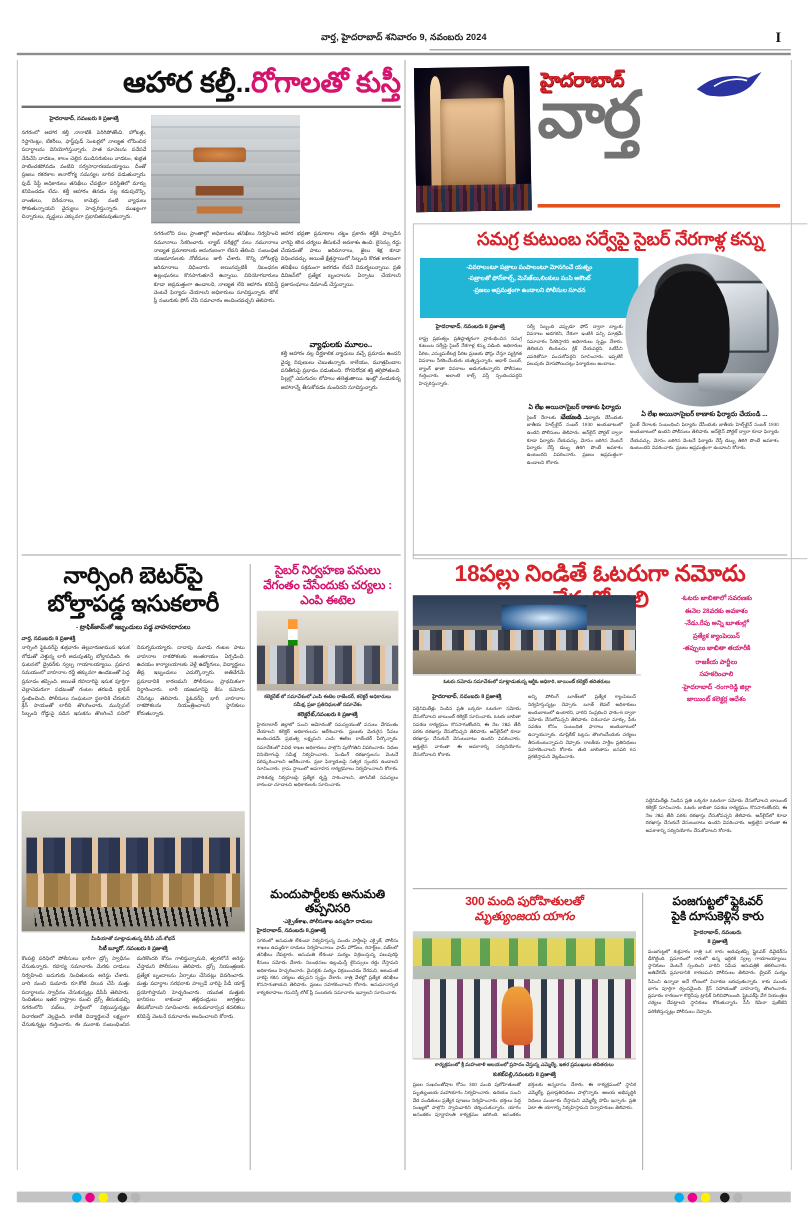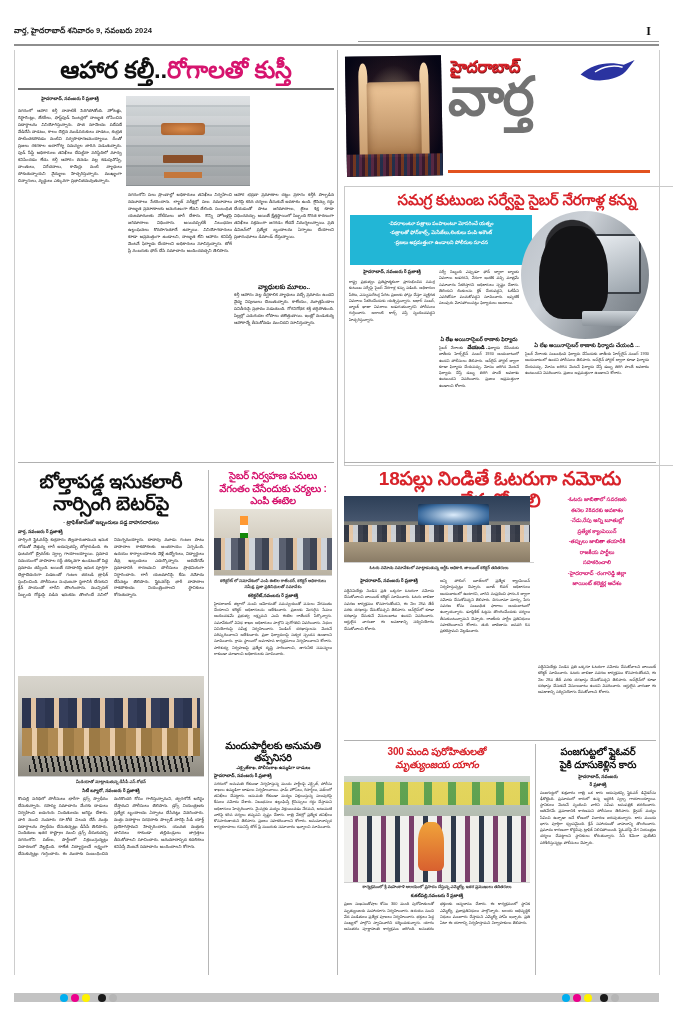--- a/index.html
+++ b/index.html
@@ -19,20 +19,21 @@
     margin: 0 auto;
   }
 
   
   .dateline-row {
     position: absolute;
     left: 14px;
     top: 26px;
     width: 645px;
     height: 18px;
+    text-align: center;
   }
   .dateline-text {
     font-size: 7.6px;
     font-weight: bold;
     color: #1b1b1b;
     letter-spacing: 0.1px;
     white-space: nowrap;
   }
   .page-folio {
     position: absolute;
@@ -78,21 +79,21 @@
   }
 
   
   .hl {
     font-weight: bold;
     color: #111111;
     text-align: center;
     line-height: 1.18;
     letter-spacing: -0.2px;
   }
-  .hl-xl { font-size: 24px; }
+  .hl-xl { font-size: 24px; text-align: right; }
   .hl-lg { font-size: 19px; }
   .hl-md { font-size: 15px; }
   .hl-sm { font-size: 10px; }
   .hl-xs { font-size: 10px; }
   .accent-pink { color: #d6146e; }
   .accent-red  { color: #d8232a; }
 
   
   .btxt {
     font-size: 4.3px;
@@ -440,22 +441,22 @@
     <div class="btxt tiny" style="position:absolute; left:94px; top:158px; width:80px; height:106px;">సైబర్ నేరాలకు సంబంధించి ఫిర్యాదు చేసేందుకు జాతీయ హెల్ప్‌లైన్ నంబర్ 1930 అందుబాటులో ఉందని పోలీసులు తెలిపారు. ఆన్‌లైన్ పోర్టల్ ద్వారా కూడా ఫిర్యాదు చేయవచ్చు. మోసం జరిగిన వెంటనే ఫిర్యాదు చేస్తే డబ్బు తిరిగి పొందే అవకాశం ఉంటుందని వివరించారు. ప్రజలు అప్రమత్తంగా ఉండాలని కోరారు.</div>
 
     <div class="subhead" style="position:absolute; left:180px; top:152px; width:124px; font-size:5.4px;">ఏ లేఖ అయినా/సైబర్ ఠాణాకు ఫిర్యాదు చేయండి ...</div>
 
     <div class="btxt tiny" style="position:absolute; left:180px; top:164px; width:124px; height:100px;">సైబర్ నేరాలకు సంబంధించి ఫిర్యాదు చేసేందుకు జాతీయ హెల్ప్‌లైన్ నంబర్ 1930 అందుబాటులో ఉందని పోలీసులు తెలిపారు. ఆన్‌లైన్ పోర్టల్ ద్వారా కూడా ఫిర్యాదు చేయవచ్చు. మోసం జరిగిన వెంటనే ఫిర్యాదు చేస్తే డబ్బు తిరిగి పొందే అవకాశం ఉంటుందని వివరించారు. ప్రజలు అప్రమత్తంగా ఉండాలని కోరారు.</div>
   </div>
 
   <div class="hrule" style="left:344px; top:462px; width:312px;"></div>
 
   <div style="position:absolute; left:18px; top:470px; width:186px; height:200px;">
+    <div class="hl hl-lg">నార్సింగి బెటర్‌పై</div>
     <div class="hl hl-lg" style="margin-top:1px;">బోల్తాపడ్డ ఇసుకలారీ</div>
-    <div class="hl hl-lg">నార్సింగి బెటర్‌పై</div>
     <div class="kicker" style="margin-top:3px;">- ట్రాఫిక్‌జామ్‌తో ఇబ్బందులు పడ్డ వాహనదారులు</div>
     <div class="byline" style="text-align:left; margin-top:2px;">వార్త, నవంబరు 8 ప్రజాశక్తి</div>
     <div class="btxt" style="margin-top:1px; height:132px; column-count:2; column-gap:6px;">నార్సింగి ఫ్లైఓవర్‌పై శుక్రవారం తెల్లవారుజామున ఇసుక లోడుతో వెళ్తున్న లారీ అదుపుతప్పి బోల్తాపడింది. ఈ ఘటనలో డ్రైవర్‌కు స్వల్ప గాయాలయ్యాయి. ప్రమాద సమయంలో వాహనాల రద్దీ తక్కువగా ఉండటంతో పెద్ద ప్రమాదం తప్పింది. అయితే రహదారిపై ఇసుక పూర్తిగా చెల్లాచెదురుగా పడటంతో గంటల తరబడి ట్రాఫిక్ స్తంభించింది. పోలీసులు సంఘటనా స్థలానికి చేరుకుని క్రేన్ సాయంతో లారీని తొలగించారు. మున్సిపల్ సిబ్బంది రోడ్డుపై పడిన ఇసుకను తొలగించే పనిలో నిమగ్నమయ్యారు. దాదాపు మూడు గంటల పాటు వాహనాల రాకపోకలకు అంతరాయం ఏర్పడింది. ఉదయం కార్యాలయాలకు వెళ్లే ఉద్యోగులు, విద్యార్థులు తీవ్ర ఇబ్బందులు ఎదుర్కొన్నారు. అతివేగమే ప్రమాదానికి కారణమని పోలీసులు ప్రాథమికంగా నిర్ధారించారు. లారీ యజమానిపై కేసు నమోదు చేసినట్లు తెలిపారు. ఫ్లైఓవర్‌పై భారీ వాహనాల రాకపోకలను నియంత్రించాలని స్థానికులు కోరుతున్నారు.</div>
   </div>
 
   <div style="position:absolute; left:18px; top:672px; width:186px; height:300px;">
 
     <div class="photo ph-police" style="position:relative; margin-top:4px; width:186px; height:100px;">
       <div class="row-top"></div>
       <div class="row-bot"></div>

